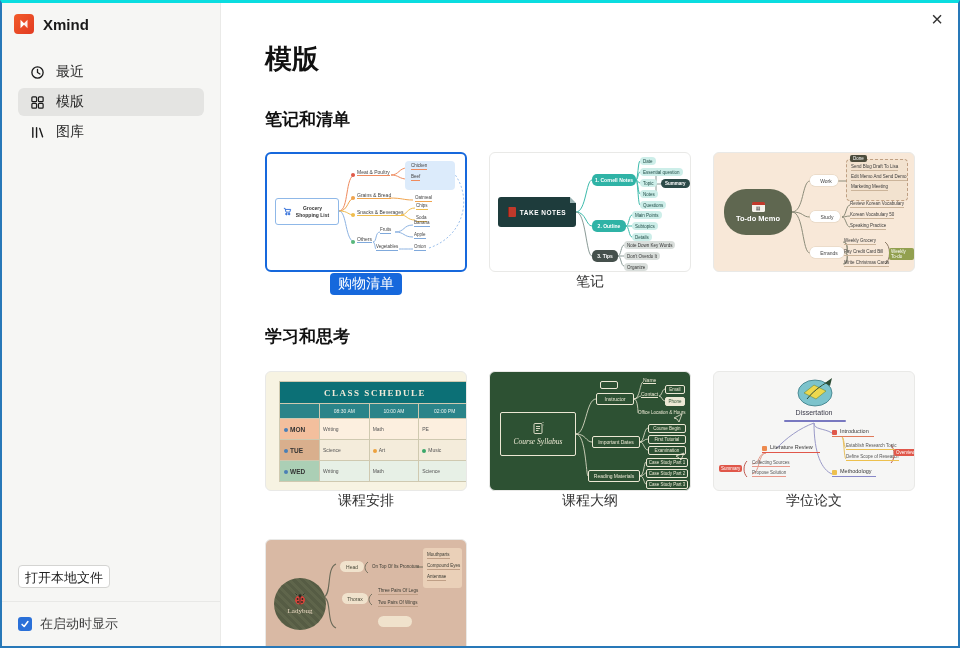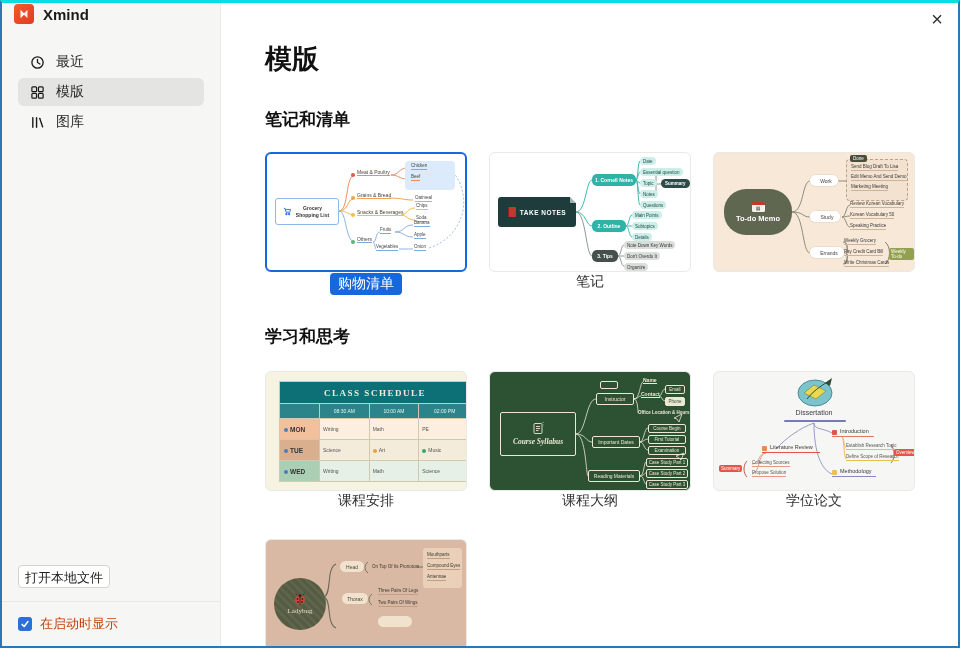--- a/index.html
+++ b/index.html
@@ -4,31 +4,31 @@
 <style>
   html,body{margin:0;padding:0;background:#888;}
   *{box-sizing:border-box;}
   .window{
     position:relative;width:960px;height:648px;background:#fff;
     border:2px solid #2878b8;border-top:3px solid #0adde0;
     font-family:"Liberation Sans",sans-serif;display:flex;overflow:hidden;color:#222;
   }
   
   .sidebar{width:219px;background:#f6f6f4;border-right:1px solid #eaeae8;display:flex;flex-direction:column;flex:none;}
-  .app-header{display:flex;align-items:center;gap:9px;padding:1px 14px 10px 12px;}
+  .app-header{display:flex;align-items:center;gap:9px;padding:11px 14px 10px 12px;}
   .app-title{font-size:15px;font-weight:bold;color:#1a1a1a;}
   .logo{width:20px;height:20px;border-radius:4px;background:linear-gradient(135deg,#f25b2a,#e23b22);display:flex;align-items:center;justify-content:center;flex:none;}
   .nav{padding:14px 16px 0 16px;}
   .nav-item{display:flex;align-items:center;gap:11px;height:28px;padding:0 12px;border-radius:6px;font-size:14px;color:#2a2a2a;margin-bottom:2px;cursor:default;}
   .nav-item.sel{background:#e4e4e2;}
   .nav-item svg{flex:none;}
   .side-bottom{margin-top:auto;}
   .open-btn{display:block;margin:0 16px 13px 16px;height:23px;line-height:21px;background:#fff;border:1px solid #d4d4d2;border-radius:4px;font-size:13px;color:#222;text-align:center;}
   .side-divider{border-top:1px solid #e8e8e6;}
-  .startup-row{display:flex;align-items:center;gap:8px;padding:13px 16px;font-size:13px;color:#c2410c;}
+  .startup-row{display:flex;align-items:center;gap:8px;padding:13px 16px;font-size:13px;color:#404040;}
   .checkbox{width:14px;height:14px;border-radius:3px;background:#2a70d8;display:flex;align-items:center;justify-content:center;flex:none;}
   
   .main{flex:1;position:relative;background:#fff;overflow:hidden;}
   .close-x{position:absolute;top:6px;right:15px;font-size:20px;font-weight:300;color:#333;line-height:20px;cursor:default;}
   .content{padding-left:44px;}
   h1.page-title{font-size:27px;margin:39px 0 0 0;line-height:34px;color:#111;}
   h2.section-title{font-size:17px;margin:33px 0 0 0;line-height:22px;color:#111;}
   .cards-row{display:flex;gap:22px;margin-top:21px;}
   .labels-row{display:flex;gap:22px;margin-top:1px;}
   .label-cell{width:202px;text-align:center;font-size:14px;color:#333;flex:none;}
@@ -50,21 +50,21 @@
   .ltealpill{background:#cdeee9;color:#1d4a44;}
   .darkpill{background:#45504c;color:#fff;font-weight:bold;}
   .graypill{background:#d9dedb;color:#333;}
   
   .t3-center{position:absolute;left:10px;top:36px;width:68px;height:46px;background:#5f6750;border-radius:22px;display:flex;flex-direction:column;align-items:center;justify-content:center;gap:2px;}
   .t3-center b{color:#fff;font-size:7.5px;}
   .whitepill{background:#fff;color:#444;box-shadow:0 0 0 .5px #e0d0bc;}
   .cal{width:13px;height:10px;background:#f4f1ea;border-radius:1.5px;border-top:3px solid #c0392b;display:flex;align-items:center;justify-content:center;font-size:5px;color:#555;}
   
   .chalkbox{position:absolute;border:1px solid #ece8d4;border-radius:2px;color:#ece8d4;display:flex;align-items:center;justify-content:center;}
-  .chalktext{color:#ece8d4;font-weight:bold;}
+  .chalktext{color:#ece8d4;}
   
   .t7-circle{position:absolute;left:8px;top:38px;width:52px;height:52px;border-radius:50%;background:repeating-linear-gradient(45deg,#565c44 0 3px,#5f654b 3px 6px);display:flex;flex-direction:column;align-items:center;justify-content:center;gap:1px;}
   .t7-circle i{font-family:"Liberation Serif",serif;font-style:italic;font-size:7px;color:#ead9c2;}
   .beigepill{background:#f0e2cc;color:#4a4a3a;}
   
   .sched{position:absolute;left:13px;top:9px;width:192px;border-collapse:collapse;}
   .sched td{border:1px solid #cfc9b0;font-size:5px;color:#555;padding:0 0 0 3px;height:21px;}
   .sched .title-row td{background:#0c7076;color:#f0ead8;font-family:"Liberation Serif",serif;font-weight:bold;font-size:9px;letter-spacing:1.5px;text-align:center;height:22px;padding:0;}
   .sched .time-row td{background:#2a8489;color:#eaf2ee;text-align:center;height:15px;padding:0;}
   .sched .daycell{font-weight:bold;font-size:6.5px;color:#333;padding-left:4px;width:40px;}

